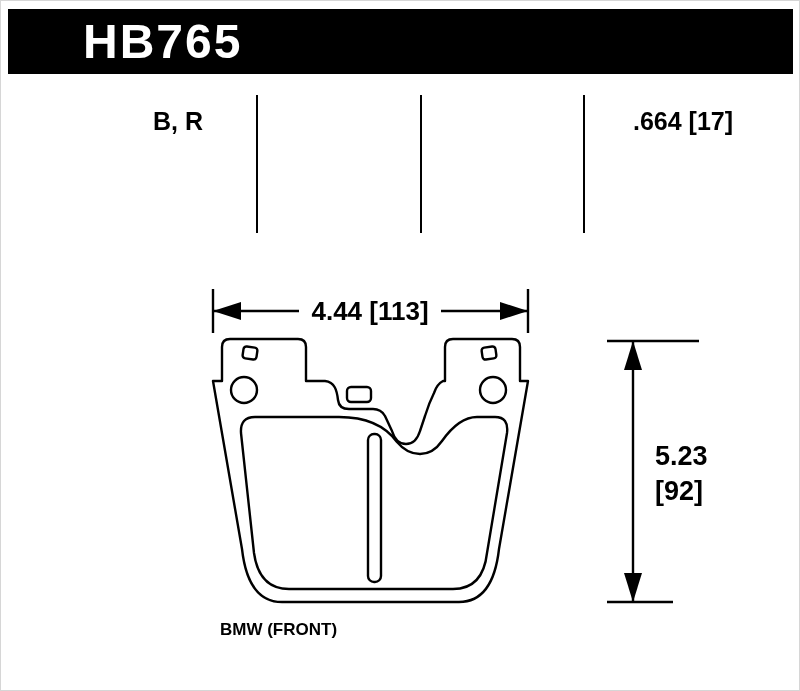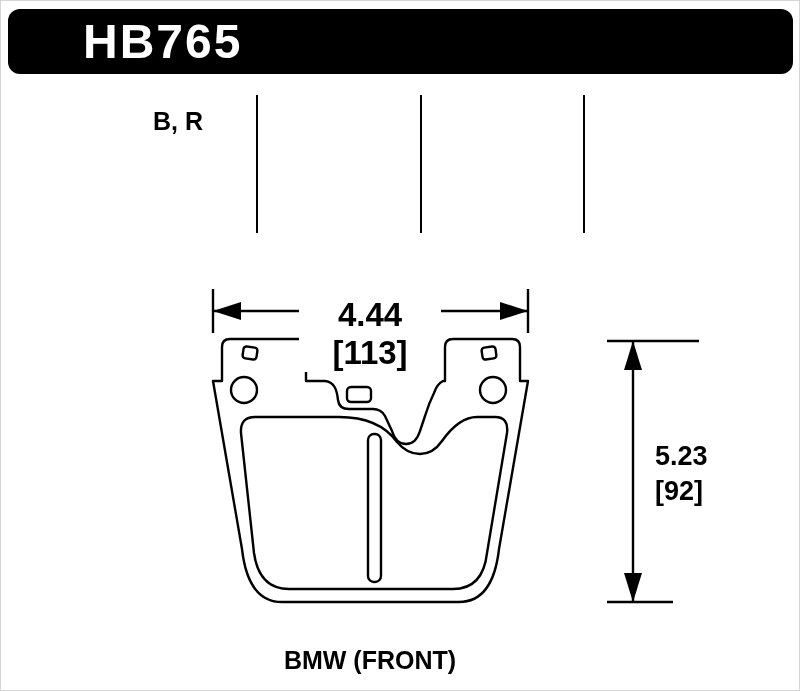--- a/index.html
+++ b/index.html
@@ -9,21 +9,20 @@
     background:#ffffff;
     border:1px solid #d6d6d6;
     box-sizing:border-box;
     font-family:"Liberation Sans", sans-serif;
     color:#000;
     overflow:hidden;
   }
   .header-bar{
     position:absolute;left:7px;top:8px;width:785px;height:65px;
     background:#000000;
-    border-radius:12px;
   }
   .part-number{
     display:block;
     margin-left:75px;
     font-size:48px;
     font-weight:bold;
     letter-spacing:2px;
     line-height:66px;
     color:#ffffff;
   }
@@ -41,49 +40,50 @@
     position:absolute;top:94px;width:2px;height:138px;background:#000;
   }
   .sep1{left:255px;}
   .sep2{left:419px;}
   .sep3{left:582px;}
   .diagram-svg{position:absolute;left:0;top:0;}
   .dim-width{
     position:absolute;left:298px;top:295px;width:142px;
     text-align:center;
     background:#ffffff;
-    font-size:33px;font-weight:bold;
+    font-size:26px;font-weight:bold;
     z-index:2;
   }
   .dim-height{
     position:absolute;left:654px;top:438px;
     font-size:27px;font-weight:bold;
     line-height:35px;
     z-index:2;
   }
   .application{
-    position:absolute;left:219px;top:645px;width:300px;
-    text-align:center;
-    font-size:25px;font-weight:bold;
+    position:absolute;left:219px;top:619px;width:300px;
+    text-align:left;
+    font-size:17px;font-weight:bold;
     z-index:2;
   }
 </style>
 </head>
 <body>
 
 <div class="canvas">
 
   <div class="header-bar">
     <span class="part-number">HB765</span>
   </div>
 
   <div class="spec-label compound">B, R</div>
   <div class="sep sep1"></div>
   <div class="sep sep2"></div>
   <div class="sep sep3"></div>
+  <div class="spec-label thickness">.664 [17]</div>
 
   <div class="dim-width">4.44 [113]</div>
   <div class="dim-height">
     <div>5.23</div>
     <div>[92]</div>
   </div>
 
   <div class="application">BMW (FRONT)</div>
 
   <svg class="diagram-svg" width="800" height="691" viewBox="0 0 800 691">

